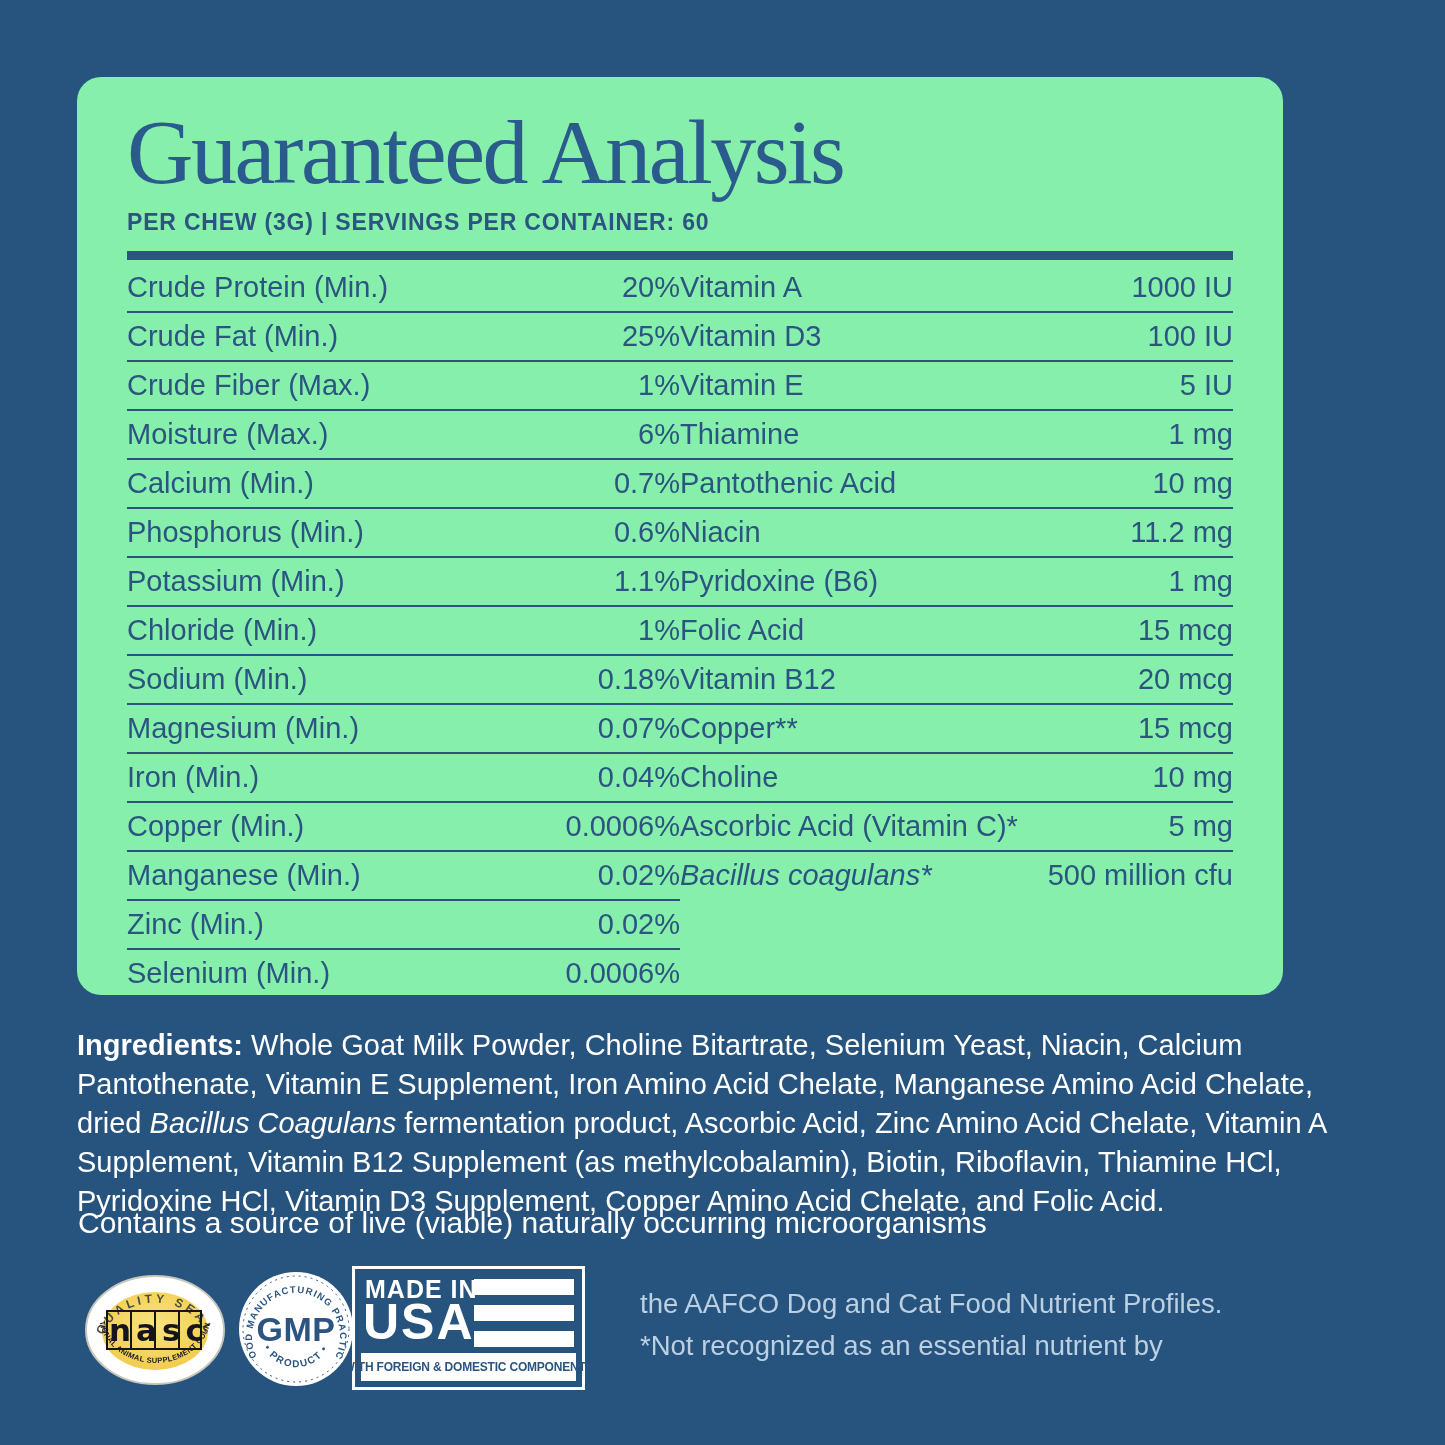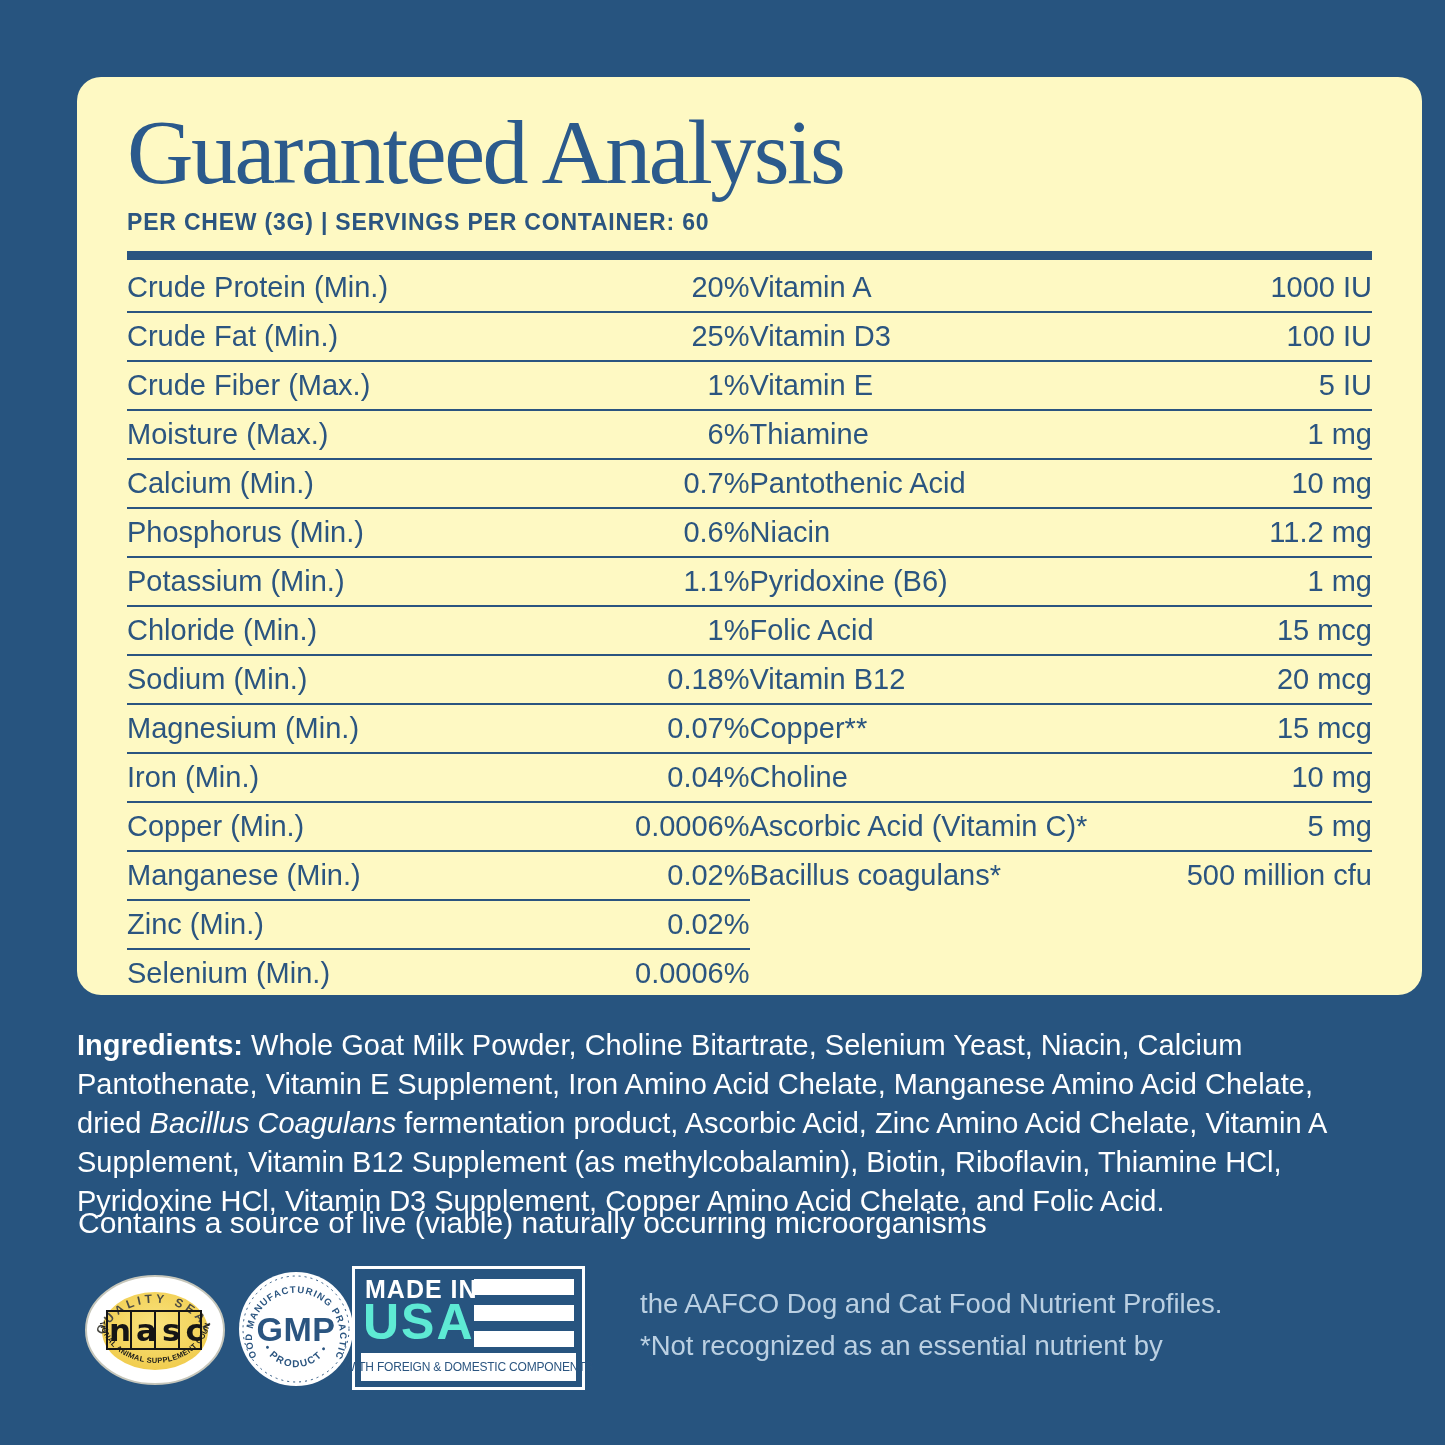--- a/index.html
+++ b/index.html
@@ -1,53 +1,53 @@
 <!DOCTYPE html>
 <html><head>
 <meta charset="utf-8">
 <style>
   html,body{margin:0;padding:0;background:#27547F;}
   .canvas{position:relative;width:1445px;height:1445px;background:#27547F;
           font-family:"Liberation Sans","DejaVu Sans",sans-serif;overflow:hidden;}
 
   
-  .card{position:absolute;left:77px;top:77px;width:1345px;height:918px;background:#fef9c3;
+  .card{position:absolute;left:77px;top:77px;width:1206px;height:918px;background:#86efac;
         border-radius:24px;box-sizing:border-box;padding:28px 50px 0;}
   .title{font-family:"Liberation Serif","DejaVu Serif",serif;font-weight:400;
          font-size:92px;letter-spacing:-2.5px;line-height:1.04;margin:0;color:#2B5A8C;}
   .subtitle{margin-top:8px;font-size:23px;font-weight:700;letter-spacing:.8px;color:#2B5580;}
   .rule{margin-top:15px;height:9px;background:#2B5580;}
 
   .table{display:flex;margin-top:4px;}
   .col{flex:1;min-width:0;}
   .row{display:flex;justify-content:space-between;align-items:center;height:47px;
        border-bottom:2px solid #2B5580;color:#2B5580;font-size:29px;}
   .col .row:last-child{border-bottom:none;}
   .lbl,.val{white-space:nowrap;}
-  .italic{}
+  .italic{font-style:italic;}
 
   
   .ingredients{position:absolute;left:77px;top:1026px;width:1300px;margin:0;color:#FFFFFF;
                font-size:29px;line-height:39px;}
   .ingredients b{font-weight:700;}
   .ingredients i{font-style:italic;}
   .contains{position:absolute;left:78px;top:1206px;margin:0;color:#FFFFFF;font-size:30px;}
 
   
   .badge-nasc{position:absolute;left:84px;top:1274px;}
   .badge-gmp{position:absolute;left:238px;top:1271px;}
   .badge-usa{position:absolute;left:352px;top:1266px;width:233px;height:124px;
              border:3px solid #fff;box-sizing:border-box;}
   .usa-madein{position:absolute;left:10px;top:6px;color:#fff;font-weight:700;font-size:25px;letter-spacing:1px;}
-  .usa-word{position:absolute;left:8px;top:28px;color:#5eead4;font-weight:700;font-size:50px;letter-spacing:2px;line-height:1;}
+  .usa-word{position:absolute;left:8px;top:28px;color:#ffffff;font-weight:700;font-size:50px;letter-spacing:2px;line-height:1;}
   .usa-bar{position:absolute;background:#fff;height:16px;left:119px;width:100px;}
   .usa-bar.b1{top:10px;} .usa-bar.b2{top:36px;} .usa-bar.b3{top:62px;}
   .usa-strip{position:absolute;left:6px;right:6px;bottom:6px;height:28px;background:#fff;
              display:flex;align-items:center;justify-content:center;color:#2B5580;
-             font-weight:400;font-size:12px;letter-spacing:-.2px;white-space:nowrap;}
+             font-weight:700;font-size:12px;letter-spacing:-.2px;white-space:nowrap;}
 
   .footnote{position:absolute;left:640px;top:1283px;margin:0;color:#BBD0E2;
             font-size:27.5px;line-height:42px;}
   .footnote span{display:block;}
 </style>
 </head>
 <body>
 
 <div class="canvas">
 

